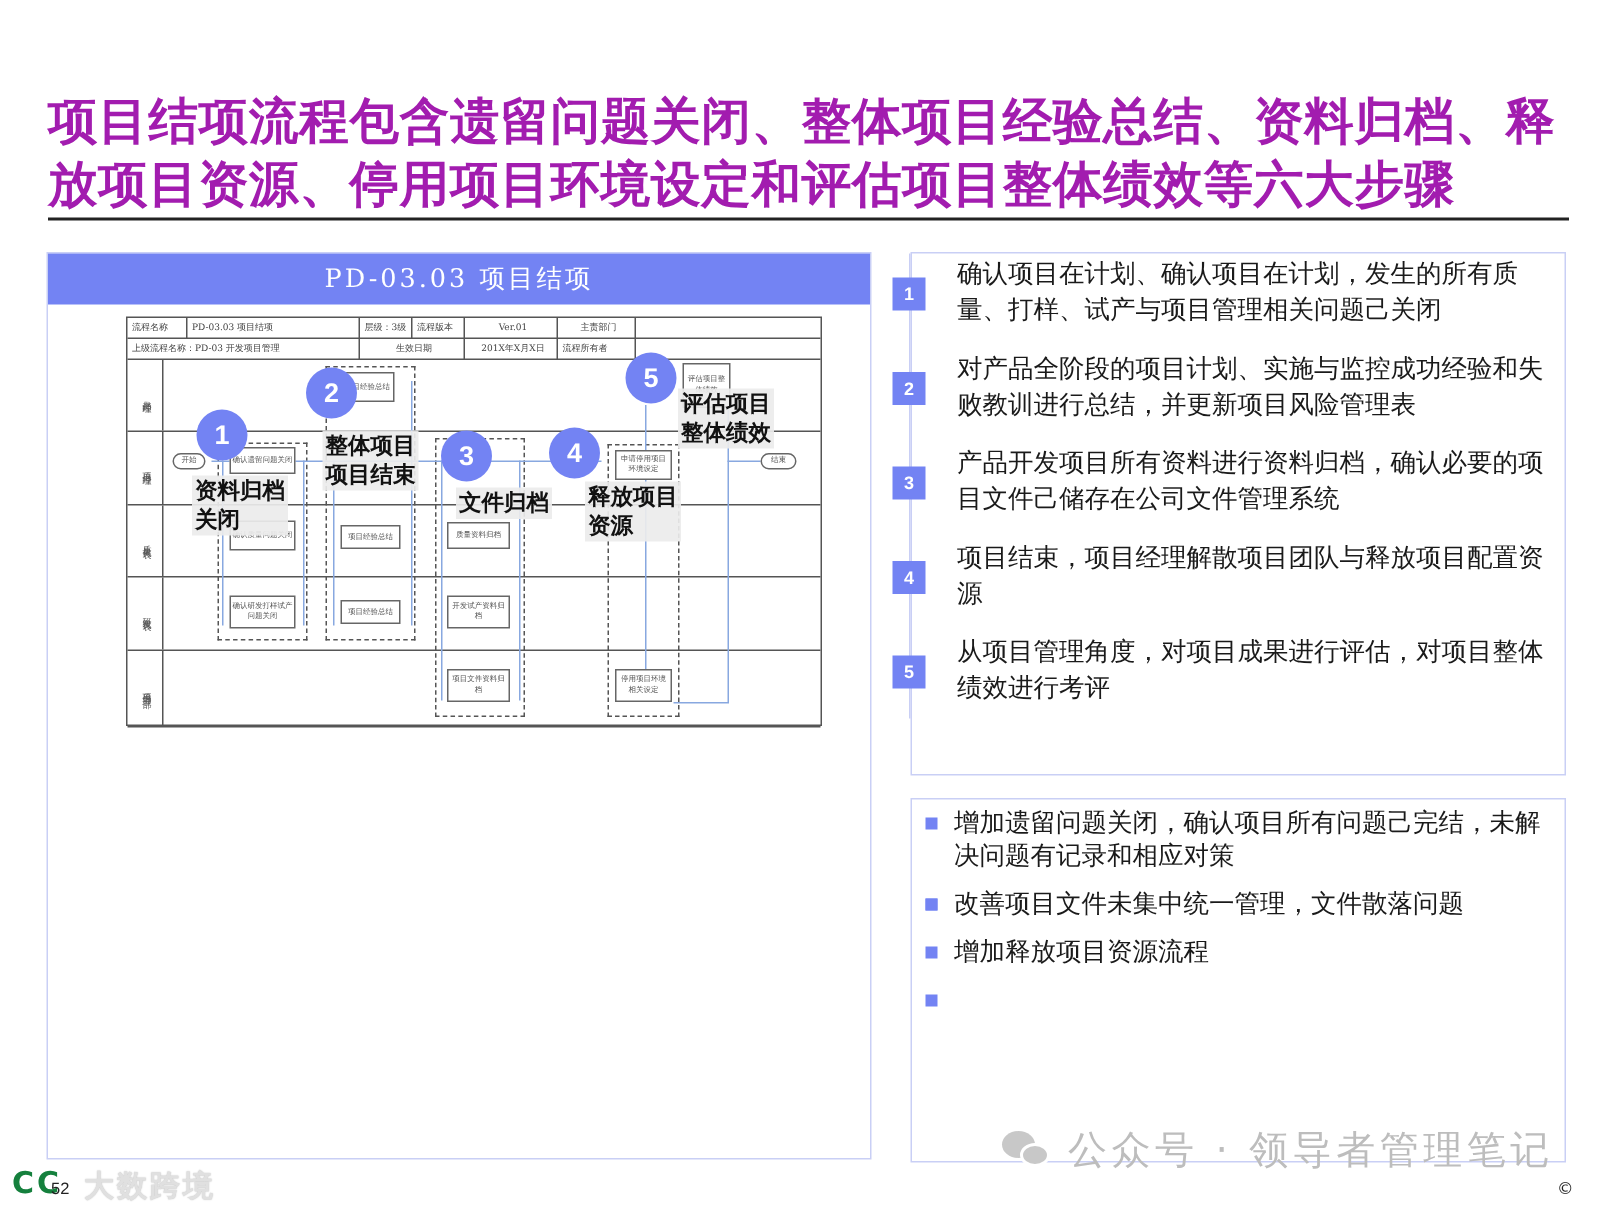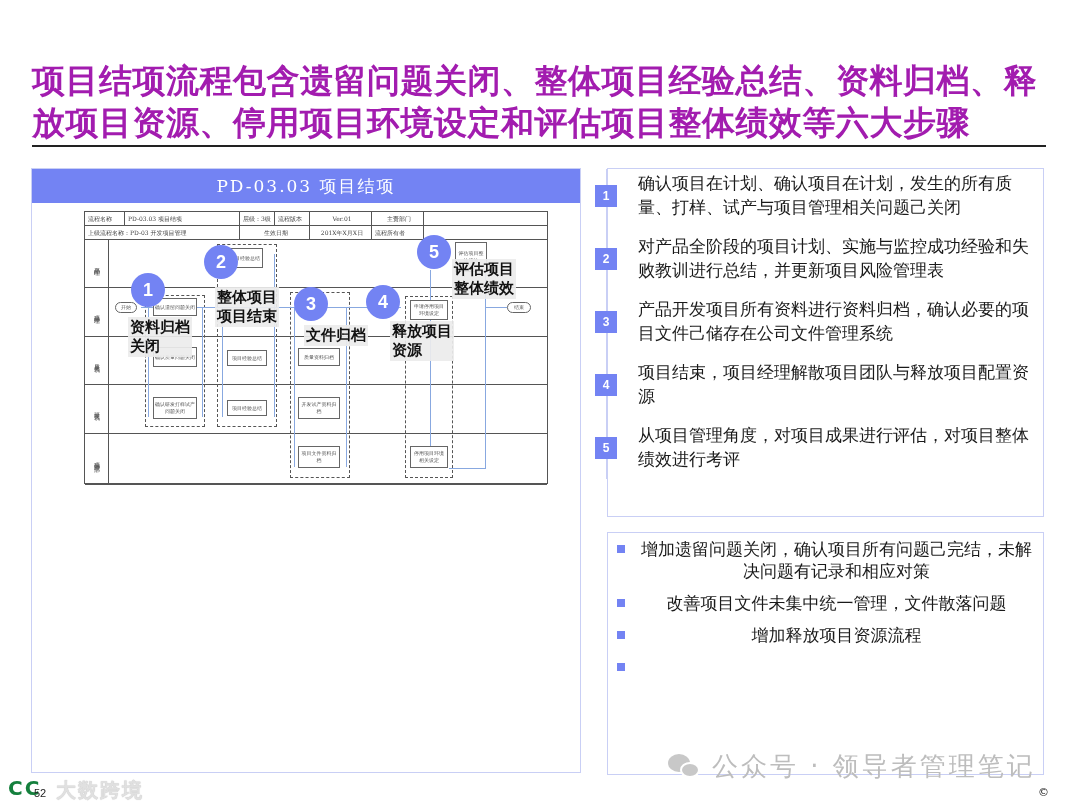--- a/index.html
+++ b/index.html
@@ -41,21 +41,21 @@
   .right-panel { position: absolute; left: 607px; width: 437px; border: 1px solid #c9cff5; }
   .key-panel { top: 168px; height: 349px; }
   .change-panel { top: 532px; height: 243px; }
 
   .key-list { position: relative; }
   .key-rail { position: absolute; left: -2px; top: 0; bottom: 0; width: 1px; background: #c9cff5; }
   .key-item { position: absolute; left: 0; width: 430px; }
   .key-num { position: absolute; left: -13px; width: 22px; height: 22px; background: #7383f3; color: #fff; font-family: "Liberation Sans", sans-serif; font-weight: bold; font-size: 12px; text-align: center; line-height: 22px; }
   .key-text { position: absolute; left: 30px; width: 400px; font-size: 17px; line-height: 24px; color: #1a1a1a; }
 
-  .change-list { list-style: none; padding: 5px 0 0 0; text-align: center; }
+  .change-list { list-style: none; padding: 5px 0 0 0; }
   .change-item { position: relative; padding-left: 28px; padding-right: 6px; font-size: 17px; line-height: 22px; margin-bottom: 10px; color: #1a1a1a; }
   .bullet { position: absolute; left: 9px; top: 7px; width: 8px; height: 8px; background: #7383f3; }
 
   .watermark { position: absolute; left: 668px; top: 749px; font-size: 26px; color: #bdbdbd; letter-spacing: 3px; display: flex; align-items: center; }
   .wechat-icon { width: 34px; height: 26px; position: relative; margin-right: 10px; }
   .wechat-icon .b1 { position: absolute; left: 0; top: 0; width: 22px; height: 18px; border-radius: 50%; background: #c8c8c8; }
   .wechat-icon .b2 { position: absolute; left: 12px; top: 8px; width: 20px; height: 16px; border-radius: 50%; background: #c8c8c8; border: 2px solid #fff; }
 
   .page-num { position: absolute; left: 34px; top: 787px; font-family: "Liberation Sans", sans-serif; font-size: 11px; color: #222; }
   .logo-mark { position: absolute; left: 8px; top: 776px; font-size: 20px; color: #15803d; font-weight: bold; letter-spacing: 2px; }

